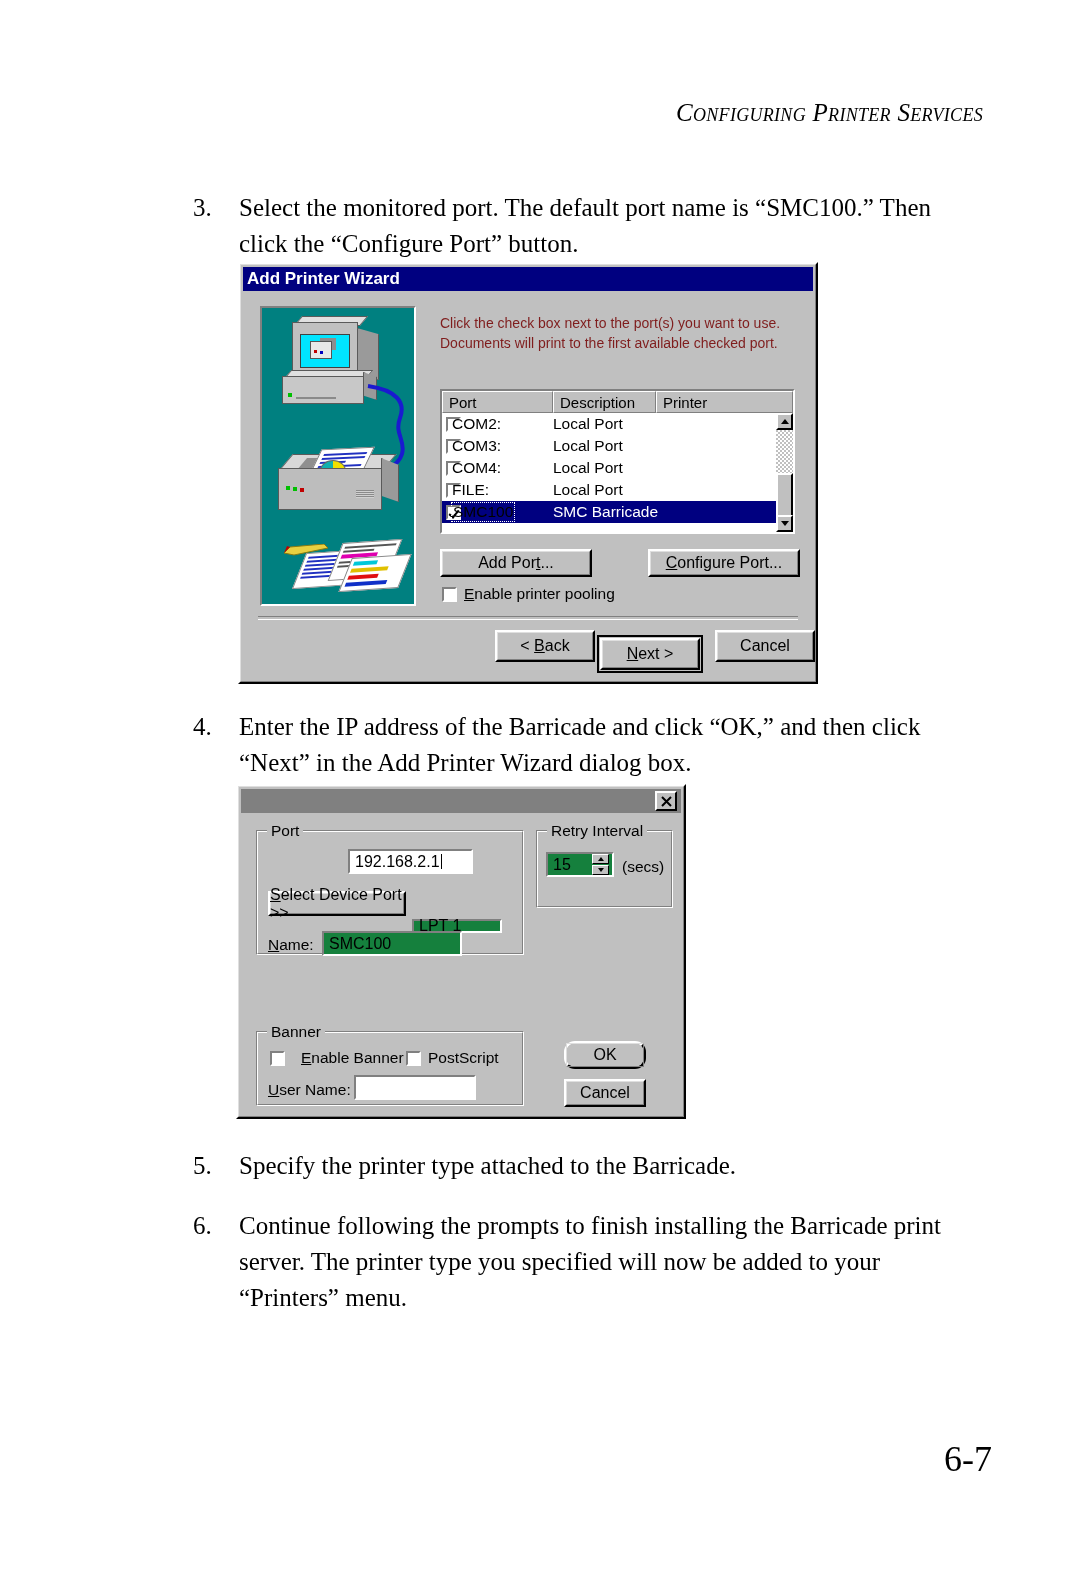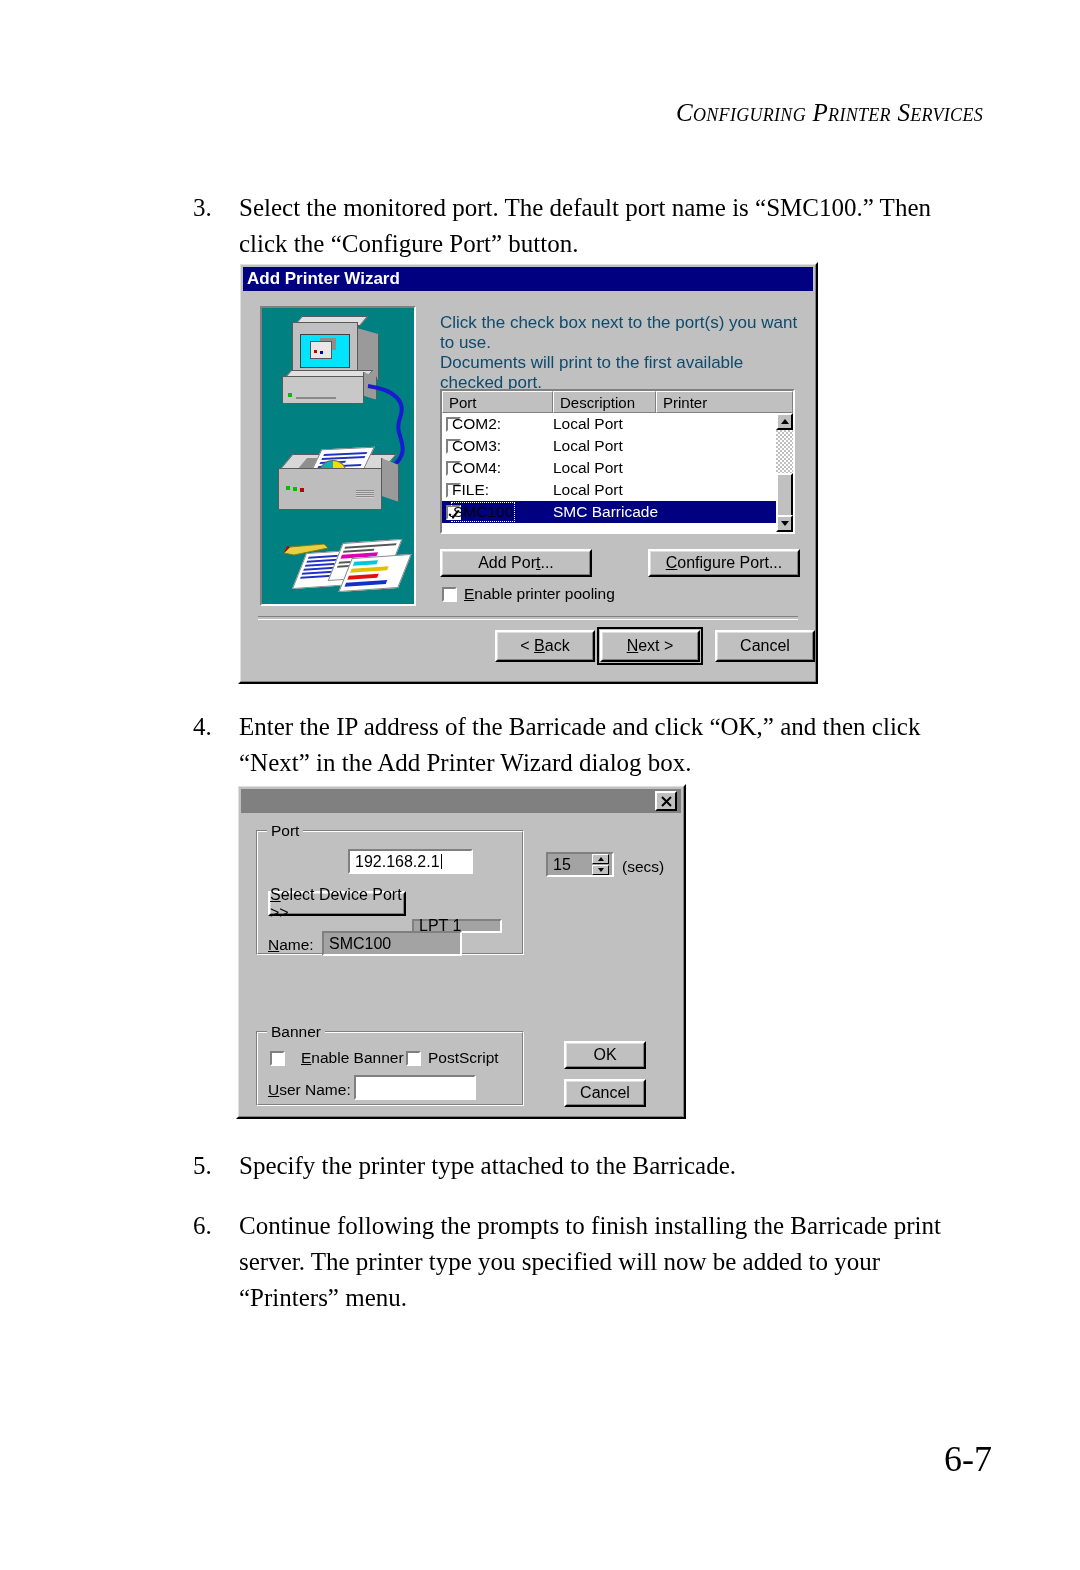--- a/index.html
+++ b/index.html
@@ -126,21 +126,21 @@
     border-left:2px solid #808080;
     border-right:2px solid #ffffff;
     border-bottom:2px solid #ffffff;
     font-family:"Liberation Sans", sans-serif;
     font-size:16px;
     display:flex; align-items:center;
     padding-left:5px;
     color:#000;
     white-space:nowrap;
   }
-  .field.gray { background:#a3a3a3; }
+  .field.gray { background:#15803d; }
 
   
   .cb {
     width:15px; height:15px;
     background:#ffffff;
     box-sizing:border-box;
     border-top:2px solid #808080;
     border-left:2px solid #808080;
     border-right:2px solid #ffffff;
     border-bottom:2px solid #ffffff;
@@ -169,21 +169,21 @@
     border-left:2px solid #808080;
     border-right:2px solid #ffffff;
     border-bottom:2px solid #ffffff;
     overflow:hidden;
   }
 
   .wiz-instr {
     position:absolute; left:200px; top:49px;
     width:368px;
     font-family:"Liberation Sans", sans-serif;
-    font-size:17px; line-height:20px; color:#0c4a6e;
+    font-size:14px; line-height:20px; color:#7f1d1d;
   }
   .wiz-avail {
     position:absolute; left:200px; top:103px;
     font-family:"Liberation Sans", sans-serif;
     font-size:15.5px; color:#000;margin-top:42px;
   }
 
   .listbox {
     position:absolute; left:200px; top:125px;
     width:355px; height:145px;
@@ -567,21 +567,21 @@
     <span class="cb" id="cb-pooling"></span>
     <span class="lbl" style="position:static;"><u>E</u>nable printer pooling</span>
   </div>
 
   <div class="wiz-sep"></div>
 
   <div class="btn" style="left:255px; top:366px; width:100px; height:32px;">
     <div class="inner-hl"></div>
     <span>&lt; <u>B</u>ack</span>
   </div>
-  <div class="btn default" style="left:360px; top:366px; width:100px; height:32px;align-items:center;">
+  <div class="btn default" style="left:360px; top:374px; width:100px; height:32px;align-items:center;">
     <div class="inner-hl"></div>
     <span><u>N</u>ext &gt;</span>
   </div>
   <div class="btn" style="left:475px; top:366px; width:100px; height:32px;">
     <div class="inner-hl"></div>
     <span>Cancel</span>
   </div>
 </div>
 
 <div class="step" id="step4">
@@ -616,20 +616,24 @@
   </div>
   <div class="field gray" style="left:174px; top:105px; width:90px; height:14px;margin-top:28px;">
     <span>LPT 1</span>
   </div>
 
   <div class="lbl" style="left:30px; top:150px;"><u>N</u>ame:</div>
   <div class="field gray" style="left:84px; top:145px; width:140px; height:25px;">
     <span>SMC100</span>
   </div>
 
+  <div class="groupbox" style="left:298px; top:44px; width:137px; height:78px;">
+    <div class="gb-inner"></div>
+    <div class="gb-title">Retry Interval</div>
+  </div>
   <div class="field gray" style="left:308px; top:66px; width:68px; height:25px;">
     <span>15</span>
   </div>
   <div class="spinner-btns" style="left:354px; top:68px;">
     <div class="spin-half up">
         <span class="arrow-up" style="border-left-width:3px;border-right-width:3px;border-bottom-width:4px;"></span>
       </div>
     <div class="spin-half down">
         <span class="arrow-down" style="border-left-width:3px;border-right-width:3px;border-top-width:4px;"></span>
       </div>
@@ -646,21 +650,21 @@
   </div>
   <div style="position:absolute; left:168px; top:263px; display:flex; align-items:center; gap:7px;">
     <span class="cb" id="cb-ps"></span>
     <span class="lbl" style="position:static;">PostScript</span>
   </div>
   <div class="lbl" style="left:30px; top:295px;"><u>U</u>ser Name:</div>
   <div class="field" style="left:116px; top:289px; width:122px; height:25px;">
     <span></span>
   </div>
 
-  <div class="btn" style="left:326px; top:255px; width:82px; height:28px;">
+  <div class="btn" style="left:326px; top:255px; width:82px; height:28px;border-radius:11px;">
     <div class="inner-hl"></div>
     <span>OK</span>
   </div>
   <div class="btn" style="left:326px; top:293px; width:82px; height:28px;">
     <div class="inner-hl"></div>
     <span>Cancel</span>
   </div>
 </div>
 
 <div class="step" id="step5">

